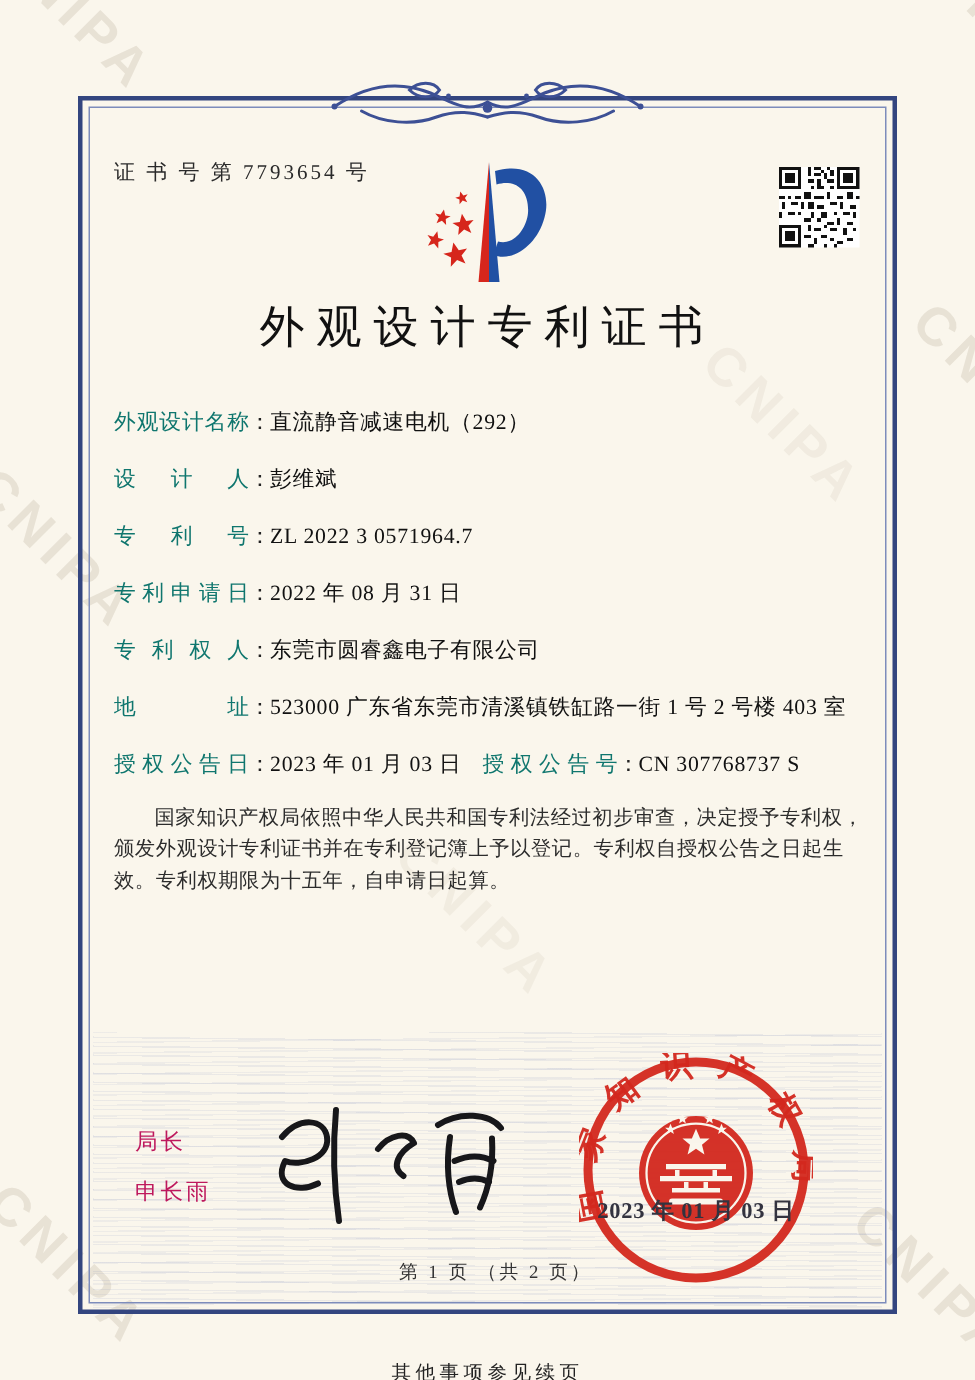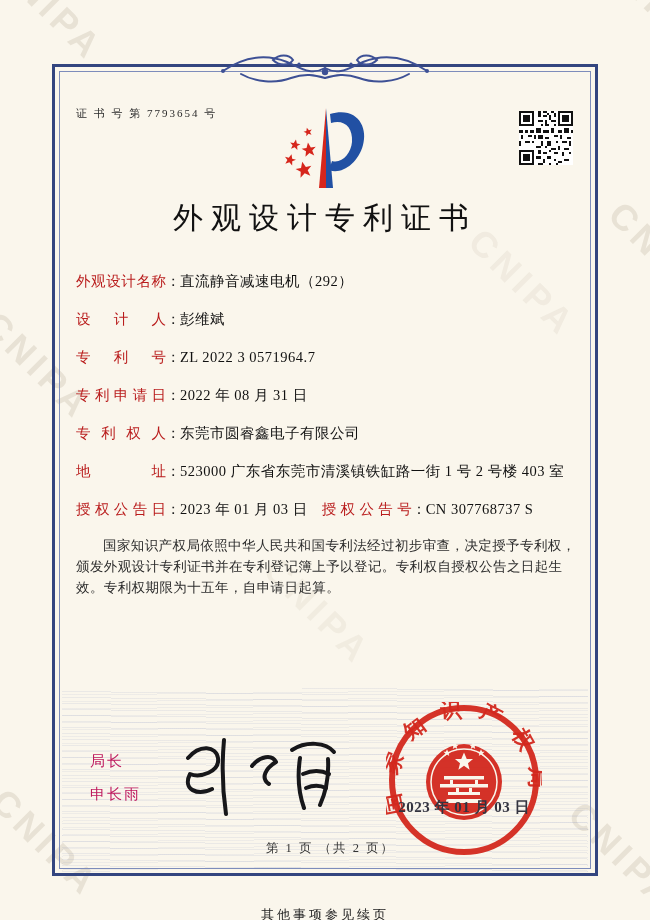--- a/index.html
+++ b/index.html
@@ -39,36 +39,36 @@
   
   .guilloche {
     position:absolute; left:62px; top:688px; width:526px; height:184px;
     background:
       repeating-linear-gradient(0.6deg, rgba(96,114,176,0.10) 0 1px, transparent 1px 6px),
       repeating-linear-gradient(-0.6deg, rgba(96,114,176,0.08) 0 1px, transparent 1px 7px);
   }
   
   .cert-no {
     position:absolute; left:76px; top:106px;
-    font-size:11px; letter-spacing:2px; color:#2a2a2a;
+    font-size:14px; letter-spacing:2px; color:#2a2a2a;
   }
   .logo { position:absolute; left:278px; top:100px; width:94px; height:96px; }
   .qr { position:absolute; left:519px; top:111px; width:54px; height:54px; }
   .title {
     position:absolute; left:0; top:198px; width:650px;
     text-align:center; font-size:30px; font-weight:normal;
     letter-spacing:8px; color:#111;
   }
   
   .fields { position:absolute; left:76px; top:272px; width:510px; }
   .frow { height:22px; margin-bottom:16px; font-size:14.5px; white-space:nowrap; }
   .flabel {
     display:inline-block; width:90px;
     text-align:justify; text-align-last:justify;
-    vertical-align:top; color:#b91c1c;
+    vertical-align:top; color:#0f766e;
   }
   .colon { display:inline-block; width:14px; color:#222; }
   .fvalue { color:#111; letter-spacing:0.5px; }
   .frow.double .group2 { margin-left:14px; }
   
   .bodytext {
     position:absolute; left:76px; top:536px; width:502px;
     font-size:13.5px; line-height:21px; color:#2c2c2c;
     letter-spacing:0.4px;
   }

